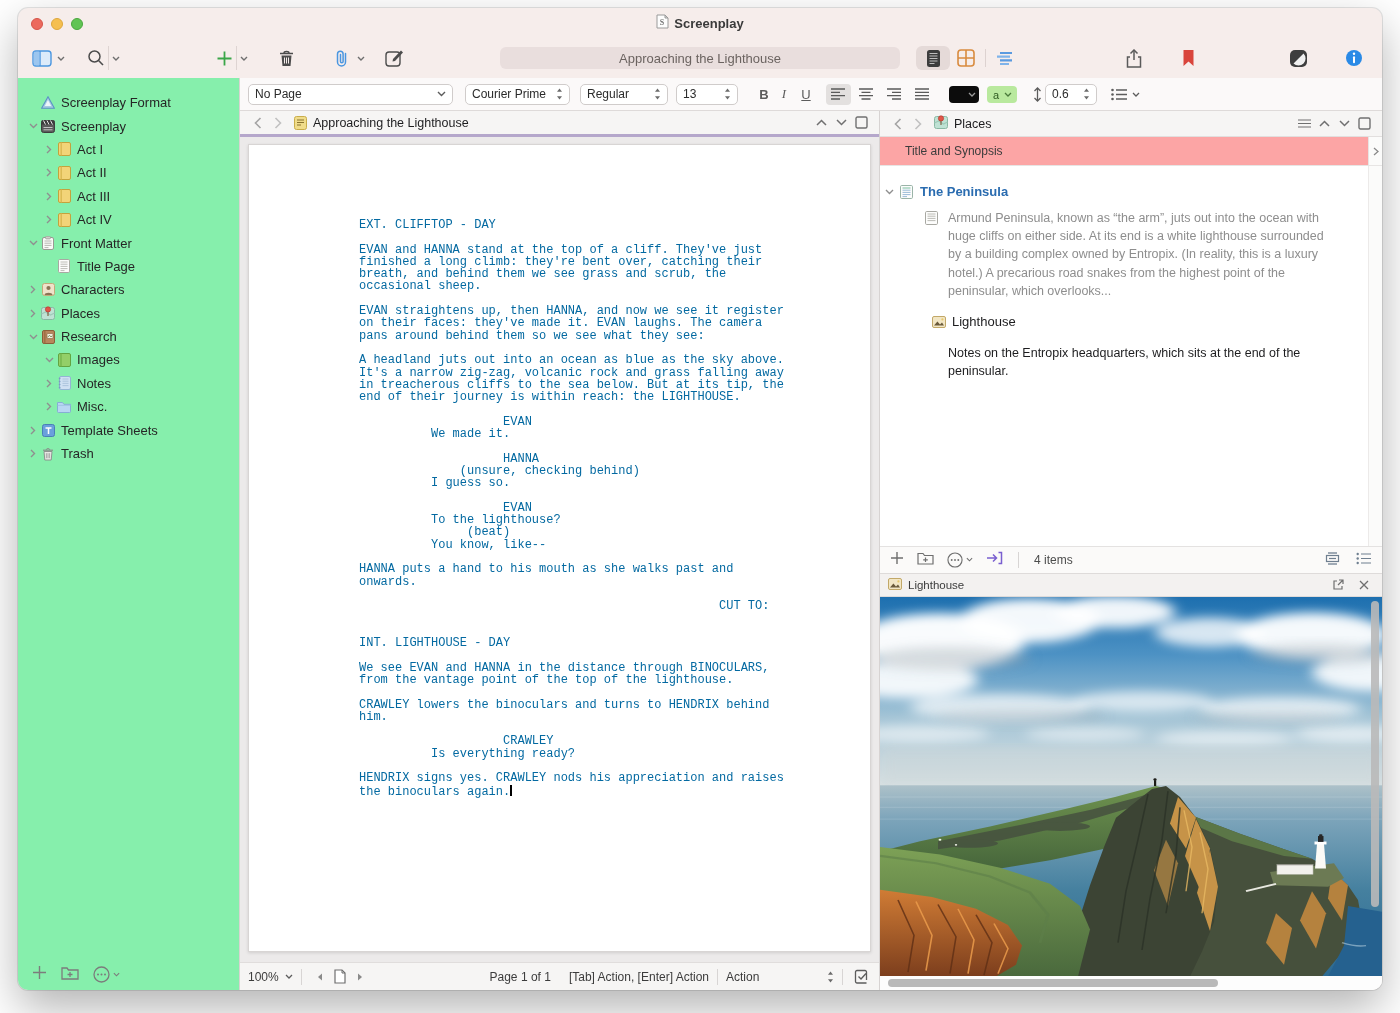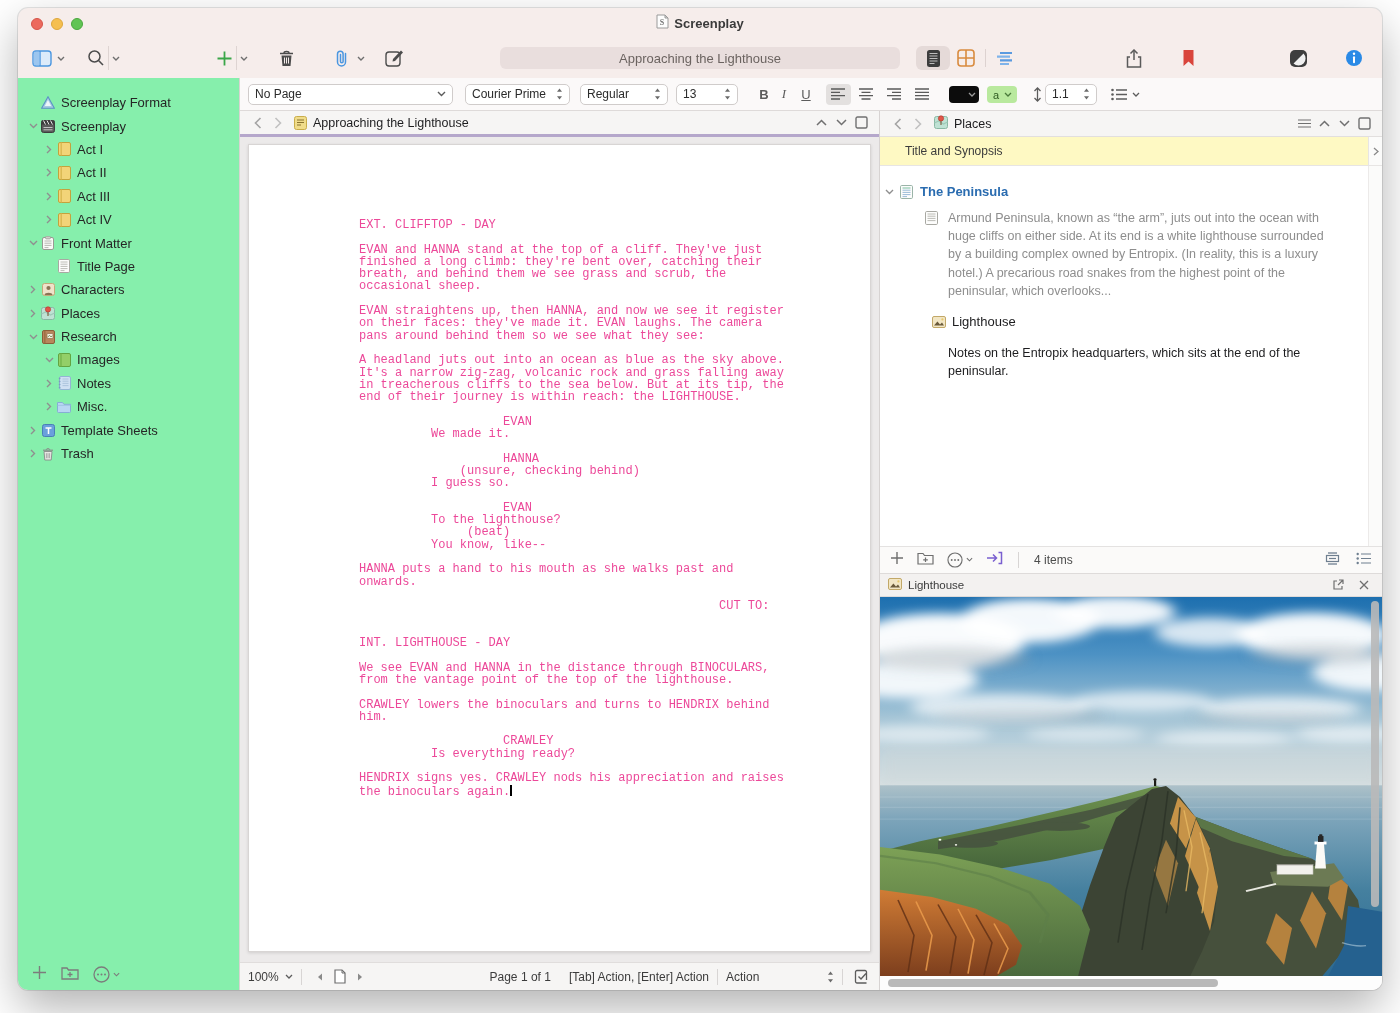--- a/index.html
+++ b/index.html
@@ -42,30 +42,30 @@
   .align-grp .fbtn { width:25px; height:21px; border-radius:4px; }
   .align-grp .fbtn.sel { background:#e3e0df; }
   
   .content-row { flex:1; display:flex; min-height:0; }
   .editor { width:640px; flex:0 0 640px; display:flex; flex-direction:column; border-right:1px solid #d7d3d2; background:#eceaea; }
   .e-header { height:26px; flex:0 0 26px; background:#f6f5f4; border-bottom:3px solid #b5a7cb; display:flex; align-items:center; padding:0 8px; }
   .hdr-title { font-size:12.5px; color:#1d1d1f; margin-left:6px; flex:1; display:flex; align-items:center; gap:6px; }
   .hbtn { width:20px; height:20px; display:flex; align-items:center; justify-content:center; }
   .page-area { flex:1; min-height:0; padding:7px 8px 10px; }
   .page { background:#fff; height:100%; border:1px solid #d8d5d4; box-shadow:0 1px 3px rgba(0,0,0,.12); overflow:hidden; }
-  pre.script { font-family:"Liberation Mono","DejaVu Sans Mono",monospace; font-size:12px; line-height:12.3px; color:#ec4899;
+  pre.script { font-family:"Liberation Mono","DejaVu Sans Mono",monospace; font-size:12px; line-height:12.3px; color:#0369a1;
                padding:74px 96px 40px 110px; white-space:pre; }
   .caret { display:inline-block; width:1.5px; height:11px; background:#000; vertical-align:-1px; }
   .e-footer { height:28px; flex:0 0 28px; background:#f6f5f4; border-top:1px solid #e0dddc; display:flex; align-items:center;
               font-size:12px; color:#3c3c3c; padding:0 8px; }
   .f-div { width:1px; height:16px; background:#d8d5d4; margin:0 8px; }
   
   .inspector { flex:1; display:flex; flex-direction:column; background:#fff; min-width:0; }
   .i-header { height:26px; flex:0 0 26px; background:#f6f5f4; border-bottom:1px solid #e2dfde; display:flex; align-items:center; padding:0 8px; }
-  .i-colhead { height:29px; flex:0 0 29px; background:#fef9c3; border-bottom:1px solid #e7e5e4; display:flex; align-items:stretch; }
+  .i-colhead { height:29px; flex:0 0 29px; background:#fca5a5; border-bottom:1px solid #e7e5e4; display:flex; align-items:stretch; }
   .i-colhead .lbl { flex:1; display:flex; align-items:center; padding-left:25px; font-size:12px; color:#3c3c3c; }
   .col-gutter { width:14px; flex:0 0 14px; border-left:1px solid #e7e5e4; display:flex; align-items:center; justify-content:center; background:#fbfbfa; }
   .outline-wrap { flex:1; display:flex; min-height:0;gap:36px; }
   .outline { flex:1; padding-top:14px; overflow:hidden; }
   .outline-gutter { width:14px; flex:0 0 14px; border-left:1px solid #eceae9; background:#fbfbfa; }
   .o-row { display:flex; align-items:center; min-height:23px; }
   .o-chev { width:18px; flex:0 0 18px; display:flex; justify-content:center; }
   .o-icon { width:17px; flex:0 0 17px; display:flex; justify-content:center; margin-right:5px; }
   .o-title { font-size:13px; color:#1d1d1f; }
   .o-title.blue { color:#2a6cb0; font-weight:bold; }
@@ -562,21 +562,21 @@
               <path d="M18,7 l3,3 3,-3" stroke="#4a7a3a" stroke-width="1.3" fill="none"></path>
             </svg>
         </span>
         <span class="fbtn" style="margin-left:16px">
           <svg width="9" height="15" viewBox="0 0 9 15">
               <path d="M4.5,1 v13" stroke="#5c5c5c" stroke-width="1.3"></path>
               <path d="M1.5,4 L4.5,1 L7.5,4 M1.5,11 L4.5,14 L7.5,11" fill="none" stroke="#5c5c5c" stroke-width="1.3"></path>
             </svg>
         </span>
         <div class="sel-box" style="width:52px;margin-left:3px">
-          <span>1.1</span>
+          <span>0.6</span>
           <svg width="7" height="12" viewBox="0 0 7 12">
               <path d="M3.5,0.5 L6,3.8 H1z" fill="#6a6a6a"></path>
               <path d="M3.5,11.5 L1,8.2 H6z" fill="#6a6a6a"></path>
             </svg>
         </div>
         <span class="fbtn" style="margin-left:14px;gap:4px">
           <svg width="17" height="13" viewBox="0 0 17 13">
               <circle cx="1.5" cy="2" r="1.3" fill="#5c5c5c"></circle>
               <circle cx="1.5" cy="6.5" r="1.3" fill="#5c5c5c"></circle>
               <circle cx="1.5" cy="11" r="1.3" fill="#5c5c5c"></circle>

